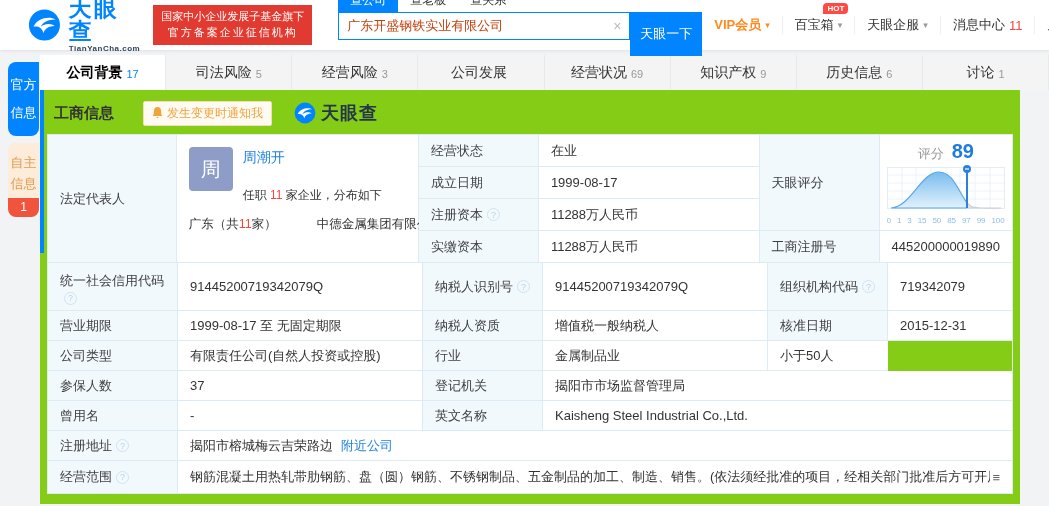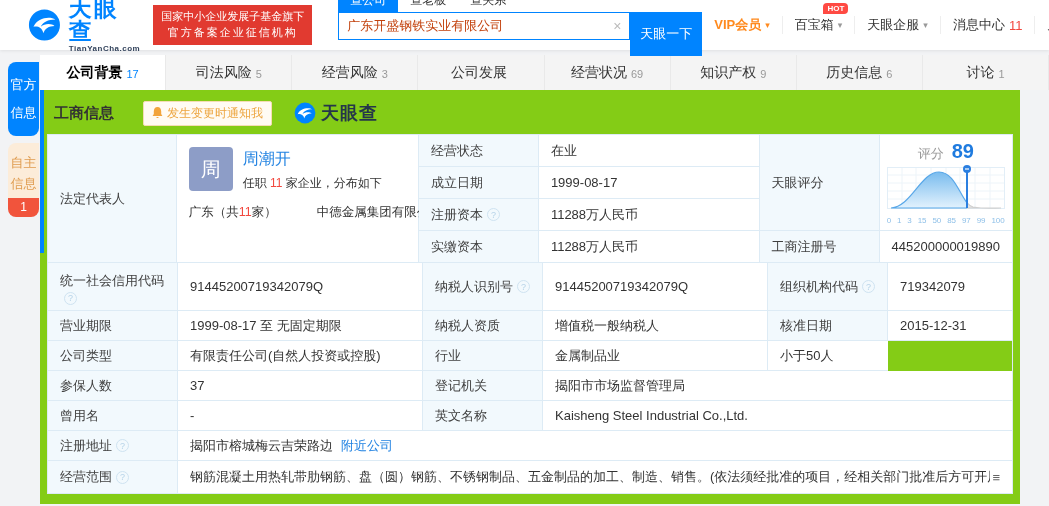--- a/index.html
+++ b/index.html
@@ -79,21 +79,21 @@
   .rt-mid .mrow .lbl{width:120px;}
   .rt-mid .mrow .val{flex:1;border-right:none;}
   .rt-right{flex:1;display:flex;flex-direction:column;}
   .rt-right .mrow{display:flex;}
   .rt-right .score-row{height:96px;}
   .rt-right .lbl{width:120px;}
   .rt-right .val{flex:1;border-right:none;}
 
   .person-top{display:flex;gap:10px;}
   .avatar{width:44px;height:44px;background:#8d9dc7;color:#fff;font-size:20px;border-radius:4px;display:flex;align-items:center;justify-content:center;flex:0 0 auto;cursor:pointer;}
-  .p-name{color:#2283e2;font-size:16px;margin:2px 0 5px;cursor:pointer;}
+  .p-name{color:#2283e2;font-size:14px;margin:2px 0 20px;cursor:pointer;}
   .p-role{font-size:12px;color:#333;}
   .red{color:#f2483f;}
   .person-bottom{display:flex;gap:40px;margin-top:12px;font-size:12.5px;color:#333;white-space:nowrap;}
 
   .score-cell{display:flex;flex-direction:column;justify-content:center;align-items:center;padding:3px 6px;}
   .score-line{display:flex;align-items:baseline;gap:8px;}
   .score-prefix{color:#999;font-size:13px;}
   .score-num{color:#1f7bdf;font-size:20px;font-weight:bold;}
   .ticks{display:flex;justify-content:space-between;width:118px;font-size:8px;color:#8fc0e8;margin-top:1px;}
 

